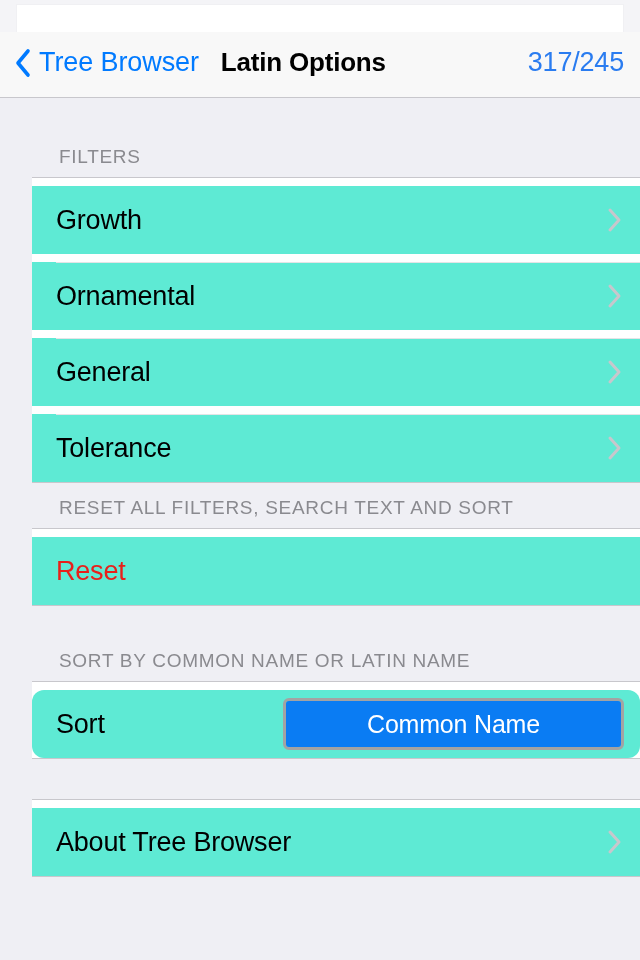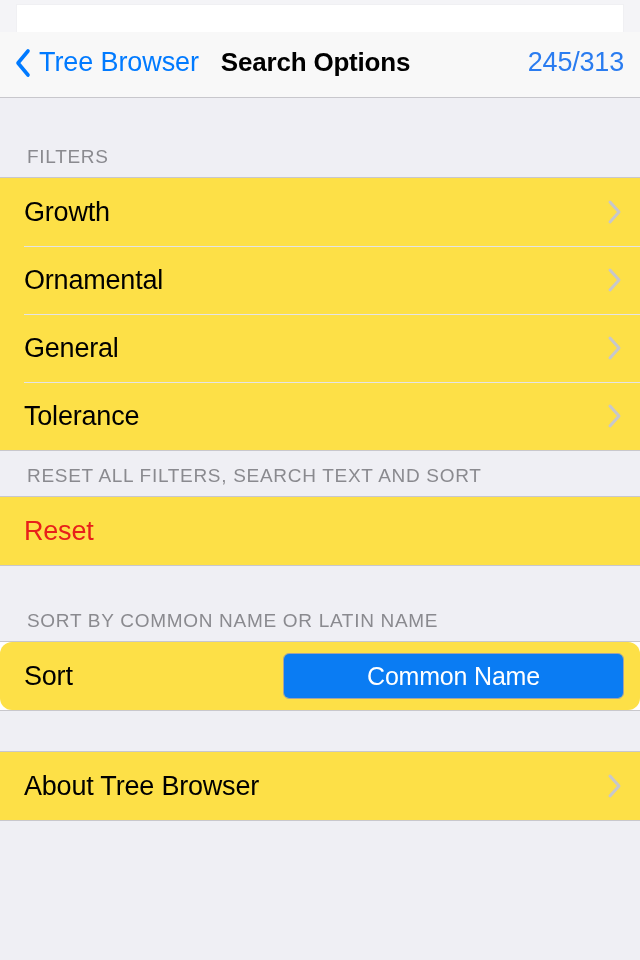--- a/index.html
+++ b/index.html
@@ -84,20 +84,21 @@
     letter-spacing: -0.2px;
     cursor: pointer;
     white-space: nowrap;
   }
 
   
   .table {
     flex: 1 1 auto;
     background: #efeff4;
     overflow: hidden;
+    padding-left: 32px;
   }
 
   .section-header {
     font-size: 19px;
     color: #8a8a8f;
     letter-spacing: 0.7px;
     padding: 0 0 9px 27px;
     display: flex;
     align-items: flex-end;
     background: #efeff4;
@@ -111,22 +112,23 @@
     border-top: 1px solid #c8c7cc;
     border-bottom: 1px solid #c8c7cc;
   }
 
   .row {
     height: 68px;
     display: flex;
     align-items: center;
     padding: 0 18px 0 24px;
     position: relative;
-    background: #fde047;
-    cursor: pointer;
+    background: #5eead4;
+    cursor: pointer;
+    margin-top: 8px;
   }
   .row + .row::before {
     content: "";
     position: absolute;
     left: 24px;
     right: 0;
     top: 0;
     height: 1px;
     background: #e4e4e6;
   }
@@ -144,22 +146,22 @@
     height: 26px;
     flex: 0 0 auto;
     display: block;
   }
 
   
   .row-sort { padding-right: 16px; border-radius: 12px; }
   .segmented {
     margin-left: auto;
     display: flex;
-    height: 46px;
-    border: 1px solid #a3a3a3;
+    height: 52px;
+    border: 3px solid #a3a3a3;
     border-radius: 6px;
     overflow: hidden;
     width: 341px;
     flex-direction: column;
   }
   .seg {
     flex: 1 1 50%;
     display: flex;
     align-items: center;
     justify-content: center;
@@ -187,22 +189,22 @@
     <div class="status-bar-inner"></div>
   </div>
 
   <div class="navbar">
     <div class="nav-back">
       <svg class="chev-back" viewBox="0 0 18 30">
         <polyline points="14,3 4,15 14,27" fill="none" stroke="#007aff" stroke-width="3.6" stroke-linecap="round" stroke-linejoin="round"></polyline>
       </svg>
       <span class="nav-back-label">Tree Browser</span>
     </div>
-    <div class="nav-title">Search Options</div>
-    <div class="nav-count">245/313</div>
+    <div class="nav-title">Latin Options</div>
+    <div class="nav-count">317/245</div>
   </div>
 
   <div class="table">
 
     <div class="section-header sh-filters">FILTERS</div>
     <div class="group">
       <div class="row">
         <span class="row-label">Growth</span>
         <svg class="chev-row" viewBox="0 0 15 26">
           <polyline points="3,3 12,13 3,23" fill="none" stroke="#c7c7cc" stroke-width="3" stroke-linecap="round" stroke-linejoin="round"></polyline>

